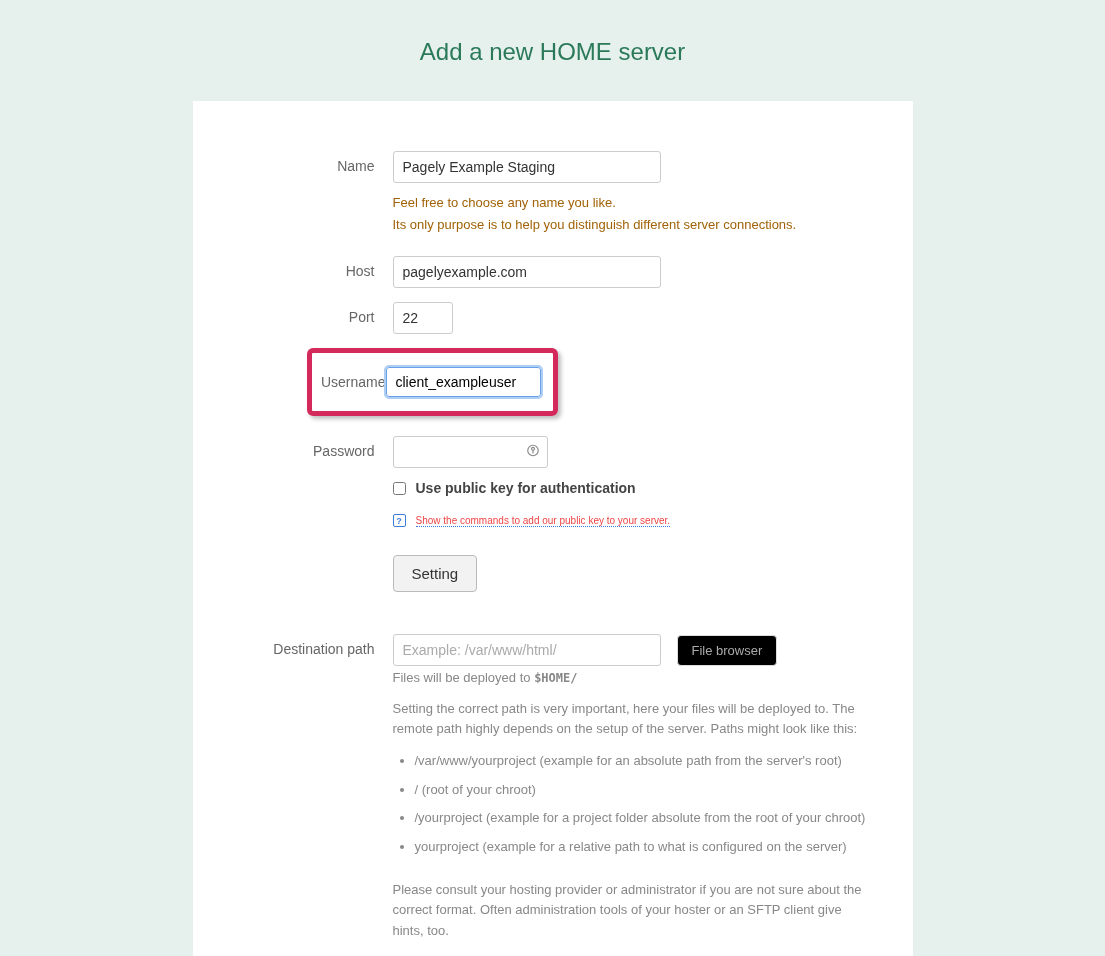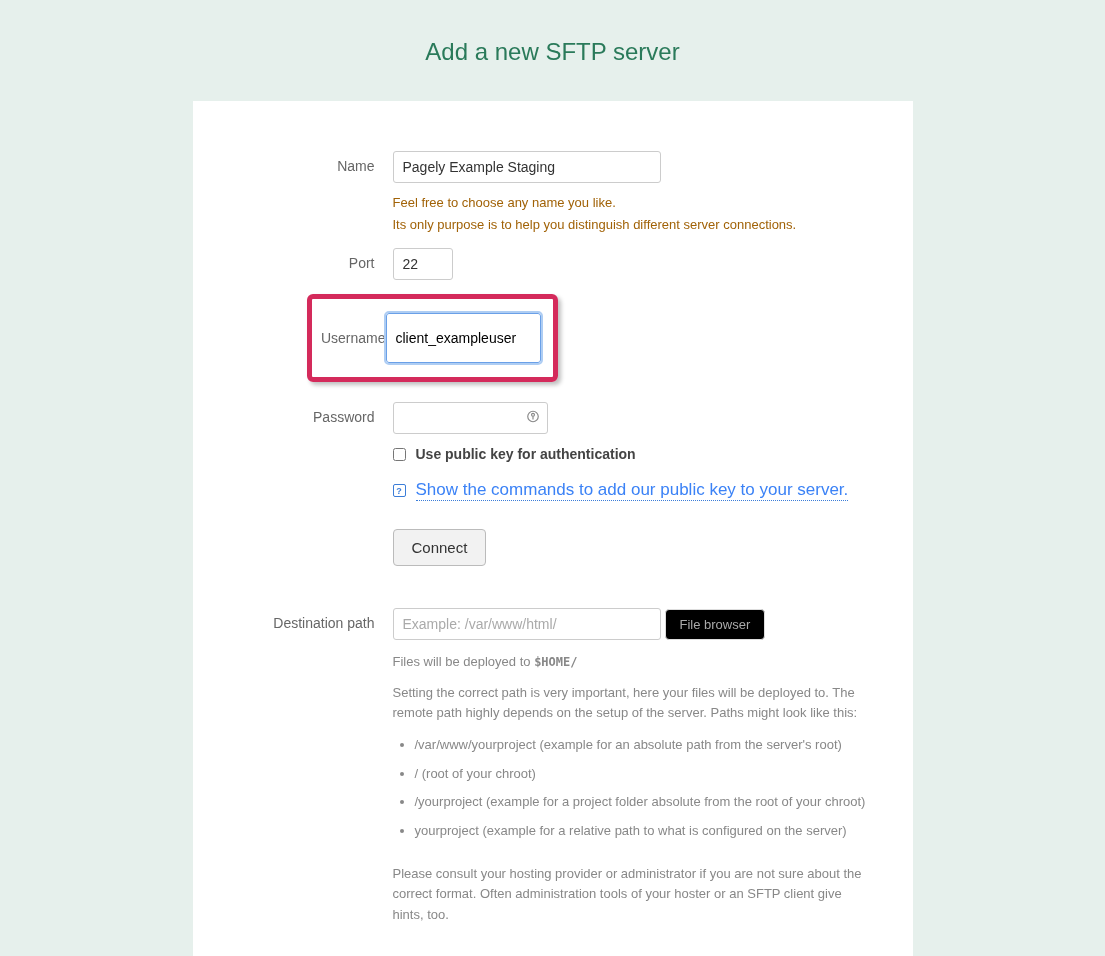--- a/index.html
+++ b/index.html
@@ -89,21 +89,21 @@
     width: 74px;
     text-align: right;
     color: #666;
     font-size: 14px;
   }
   .input-focused {
     border: 1px solid #6aa0e8;
     outline: 2px solid #aecdf3;
     outline-offset: 0;
     border-radius: 3px;
-    padding: 16px 9px;
+    padding: 6px 9px;
     font-size: 14px;
     width: 155px;
     font-family: inherit;
   }
   .pw-wrap { position: relative; display: inline-block; }
   .pw-icon {
     position: absolute;
     right: 8px;
     top: 50%;
     transform: translateY(-50%);
@@ -134,48 +134,48 @@
     border-radius: 2px;
     margin-right: 10px;
     display: flex;
     align-items: center;
     justify-content: center;
     color: #3b7dd8;
     font-size: 9px;
     font-weight: bold;
   }
   .show-link {
-    color: #3b82f6;
-    font-size: 17px;
+    color: #ef4444;
+    font-size: 10px;
     border-bottom: 1px dotted #3b7dd8;
     cursor: pointer;
   }
   .btn {
     border: 1px solid #bbb;
     background: #f2f2f2;
     border-radius: 4px;
     padding: 9px 18px;
     font-size: 15px;
     color: #333;
     cursor: pointer;
     font-family: inherit;
   }
   .btn-connect-row { margin-top: 28px; margin-bottom: 28px; }
-  .dest-row { display: flex; align-items: flex-end; gap: 4px; }
+  .dest-row { display: flex; align-items: flex-end; gap: 16px; }
   .btn-secondary {
     border: 1px solid #ddd;
     background: #000000;
     color: #aaa;
     padding: 7px 14px;
     font-size: 13px;
     border-radius: 4px;
     cursor: default;
     font-family: inherit;
   }
-  .deploy-text { color: #888; font-size: 13px; margin-top: 14px; }
+  .deploy-text { color: #888; font-size: 13px; margin-top: 4px; }
   .deploy-text code {
     font-family: ui-monospace, Menlo, Consolas, monospace;
     font-weight: 600;
     font-size: 12px;
     color: #888;
   }
   .desc-block {
     color: #888;
     font-size: 13px;
     line-height: 1.55;
@@ -189,34 +189,40 @@
   .path-list li {
     color: #888;
     font-size: 13px;
     line-height: 1.5;
     margin-bottom: 9px;
   }
 </style>
 </head>
 <body>
 
-<div class="page-title">Add a new SFTP server</div>
+<div class="page-title">Add a new HOME server</div>
 
 <div class="panel">
 
 
   <div class="form-row">
     <div class="label-col">Name</div>
     <div class="field-col">
       <input type="text" class="text-input w-med" value="Pagely Example Staging" style="">
       <div class="help-text">Feel free to choose any name you like.</div>
       <div class="help-text" style="margin-top:2px">Its only purpose is to help you distinguish different server connections.</div>
     </div>
   </div>
 
+  <div class="form-row" style="margin-top:22px">
+    <div class="label-col">Host</div>
+    <div class="field-col">
+      <input type="text" class="text-input w-med" value="pagelyexample.com" style="">
+    </div>
+  </div>
 
   <div class="form-row" style="margin-top:14px">
     <div class="label-col">Port</div>
     <div class="field-col">
       <input type="text" class="text-input w-sm" value="22" style="">
     </div>
   </div>
 
   <div class="form-row" style="margin-top:12px">
     <div class="label-col" style="padding-top:0"></div>
@@ -246,21 +252,21 @@
         <input type="checkbox" class="chk" style="">
         <span class="chk-label">Use public key for authentication</span>
       </div>
 
       <div class="link-row">
         <span class="info-box">?</span>
         <span class="show-link">Show the commands to add our public key to your server.</span>
       </div>
 
       <div class="btn-connect-row">
-        <button class="btn">Connect</button>
+        <button class="btn">Setting</button>
       </div>
     </div>
   </div>
 
   <div class="form-row" style="margin-top:6px">
     <div class="label-col">Destination path</div>
     <div class="field-col">
       <div class="dest-row">
         <input type="text" class="text-input w-med" placeholder="Example: /var/www/html/" style="">
         <button class="btn-secondary">File browser</button>

